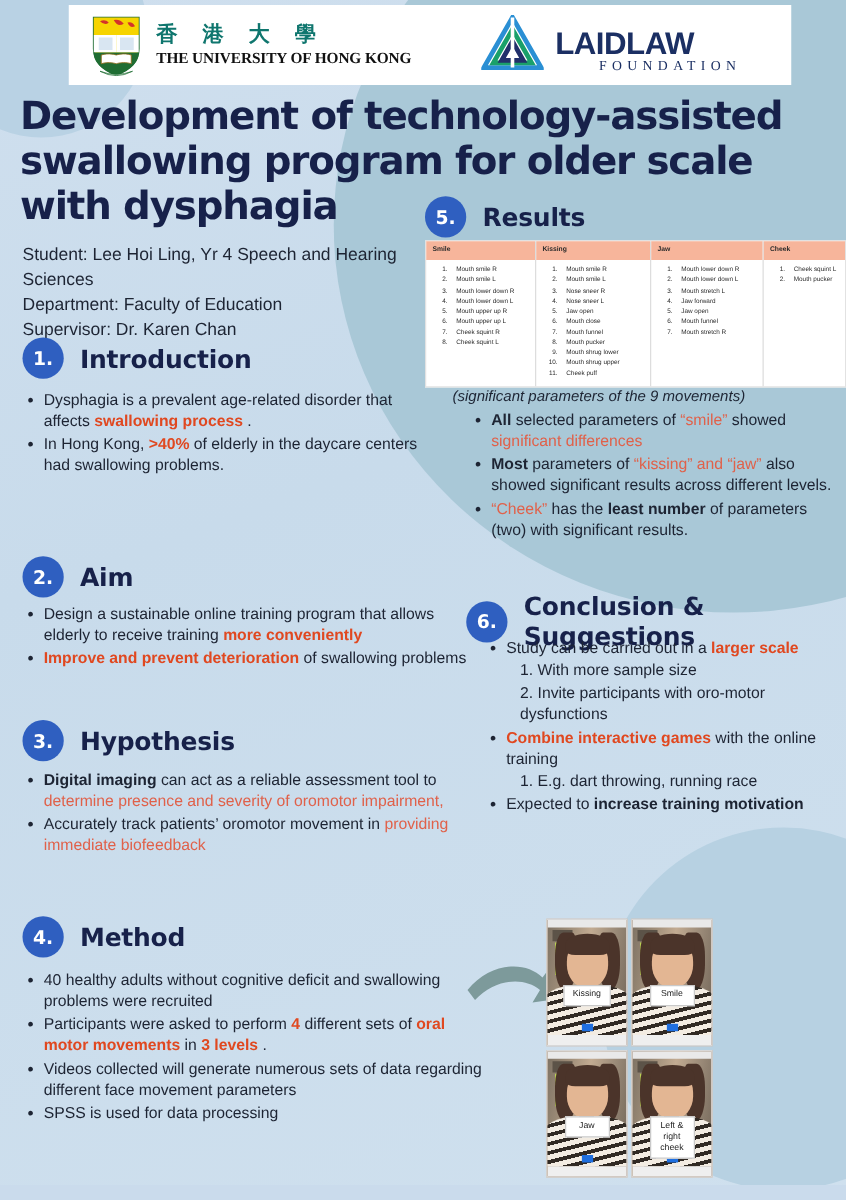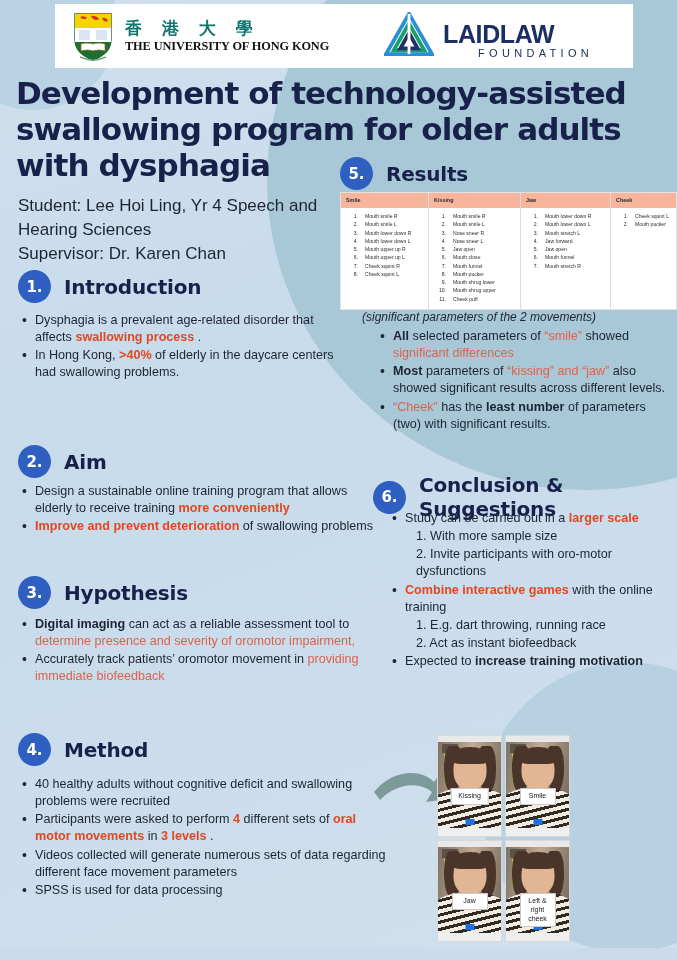--- a/index.html
+++ b/index.html
@@ -90,21 +90,21 @@
   }
   .laidlaw-name {
     font-family: "Liberation Sans", sans-serif;
     font-size: 25px;
     font-weight: bold;
     color: #1b2f63;
     letter-spacing: -0.4px;
     line-height: 0.95;
   }
   .laidlaw-sub {
-    font-family: Liberation Sans, sans-serif;
+    font-family: Liberation Serif, serif;
     font-size: 11px;
     color: #1b2f63;
     letter-spacing: 4.3px;
     line-height: 1.2;
     padding-left: 35px;
   }
 
   
   .poster-title {
     position: absolute;
@@ -114,21 +114,21 @@
     font-size: 31px;
     font-weight: bold;
     line-height: 1.16;
     color: #17214a;
     letter-spacing: -0.9px;
   }
   .byline {
     position: absolute;
     left: 18px; top: 194px;
     width: 350px;
-    font-size: 17px;
+    font-size: 14px;
     color: #1d2433;
     line-height: 1.42;
   }
 
   
   .sec-head {
     position: absolute;
     display: flex;
     align-items: center;
     gap: 13px;
@@ -371,24 +371,25 @@
           <path d="M26 2 L26 44" stroke="#ffffff" stroke-width="3"></path>
         </svg>
       </div>
       <div>
         <div class="laidlaw-name">LAIDLAW</div>
         <div class="laidlaw-sub">FOUNDATION</div>
       </div>
     </div>
   </div>
 
-  <div class="poster-title">Development of technology-assisted swallowing program for older adults with dysphagia</div>
+  <div class="poster-title">Development of technology-assisted swallowing program for older scale with dysphagia</div>
 
   <div class="byline">
     <div>Student: Lee Hoi Ling, Yr 4 Speech and Hearing Sciences</div>
+    <div>Department: Faculty of Education</div>
     <div>Supervisor: Dr. Karen Chan</div>
   </div>
 
   <div class="sec-head" style="left:18px; top:270px;">
     <div class="sec-badge">1.</div>
     <div class="sec-title">Introduction</div>
   </div>
   <div class="body-list" style="left:20px; top:312px; width:320px;">
     <ul>
       <li><span>Dysphagia is a prevalent age-related disorder that affects </span><span class="hl">swallowing process</span><span> .</span></li>
@@ -567,42 +568,41 @@
             <span class="rt-t">Cheek squint L</span>
           </div>
         <div class="rt-item">
             <span class="rt-n">2.</span>
             <span class="rt-t">Mouth pucker</span>
           </div>
       </div>
     </div>
   </div>
 
-  <div class="results-note">(significant parameters of the 2 movements)</div>
+  <div class="results-note">(significant parameters of the 9 movements)</div>
 
   <div class="body-list" style="left:378px; top:328px; width:295px;">
     <ul>
       <li><span class="bold">All</span><span> selected parameters of </span><span class="hl-soft">“smile”</span><span> showed </span><span class="hl-soft">significant differences</span></li>
       <li><span class="bold">Most</span><span> parameters of </span><span class="hl-soft">“kissing” and “jaw”</span><span> also showed significant results across different levels.</span></li>
       <li><span class="hl-soft">“Cheek”</span><span> has the </span><span class="bold">least number</span><span> of parameters (two) with significant results.</span></li>
     </ul>
   </div>
 
   <div class="sec-head" style="left:373px; top:473px;">
     <div class="sec-badge">6.</div>
     <div class="sec-title">Conclusion &amp; Suggestions</div>
   </div>
   <div class="body-list" style="left:390px; top:510px; width:287px;">
     <ul>
       <li><span>Study can be carried out in a </span><span class="hl">larger scale</span></li>
       <li class="nb">1. With more sample size</li>
       <li class="nb">2. Invite participants with oro-motor dysfunctions</li>
       <li><span class="hl">Combine interactive games</span><span> with the online training</span></li>
       <li class="nb">1. E.g. dart throwing, running race</li>
-      <li class="nb">2. Act as instant biofeedback</li>
       <li><span>Expected to </span><span class="bold">increase training motivation</span></li>
     </ul>
   </div>
 
   <div class="arrow">
     <svg viewBox="0 0 86 56" width="86" height="56">
       <path d="M2 30 C20 8 48 6 62 20 L68 12 L82 36 L54 40 L60 30 C47 19 24 21 8 38 Z" fill="#7d9a9b"></path>
     </svg>
   </div>
 

